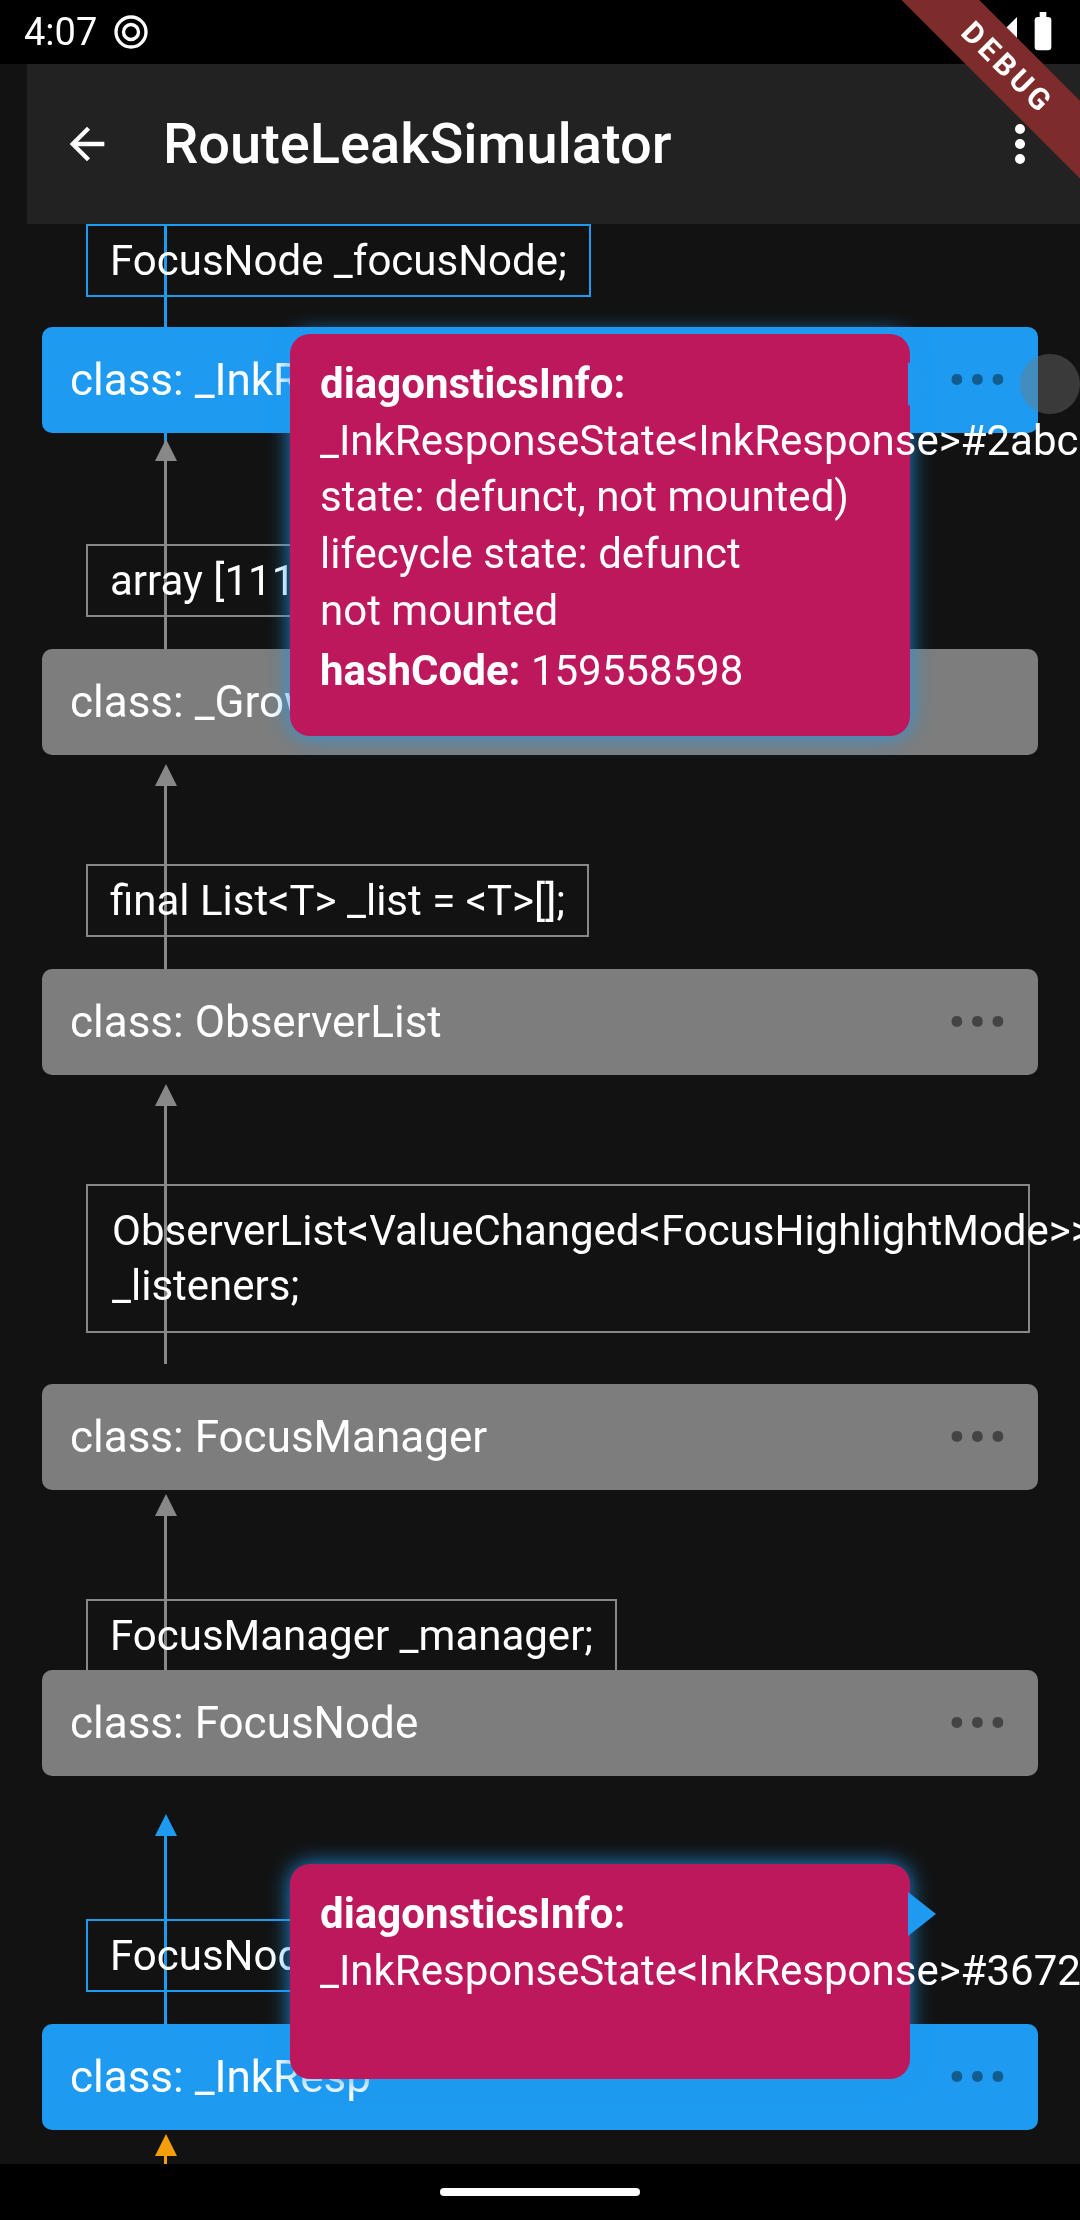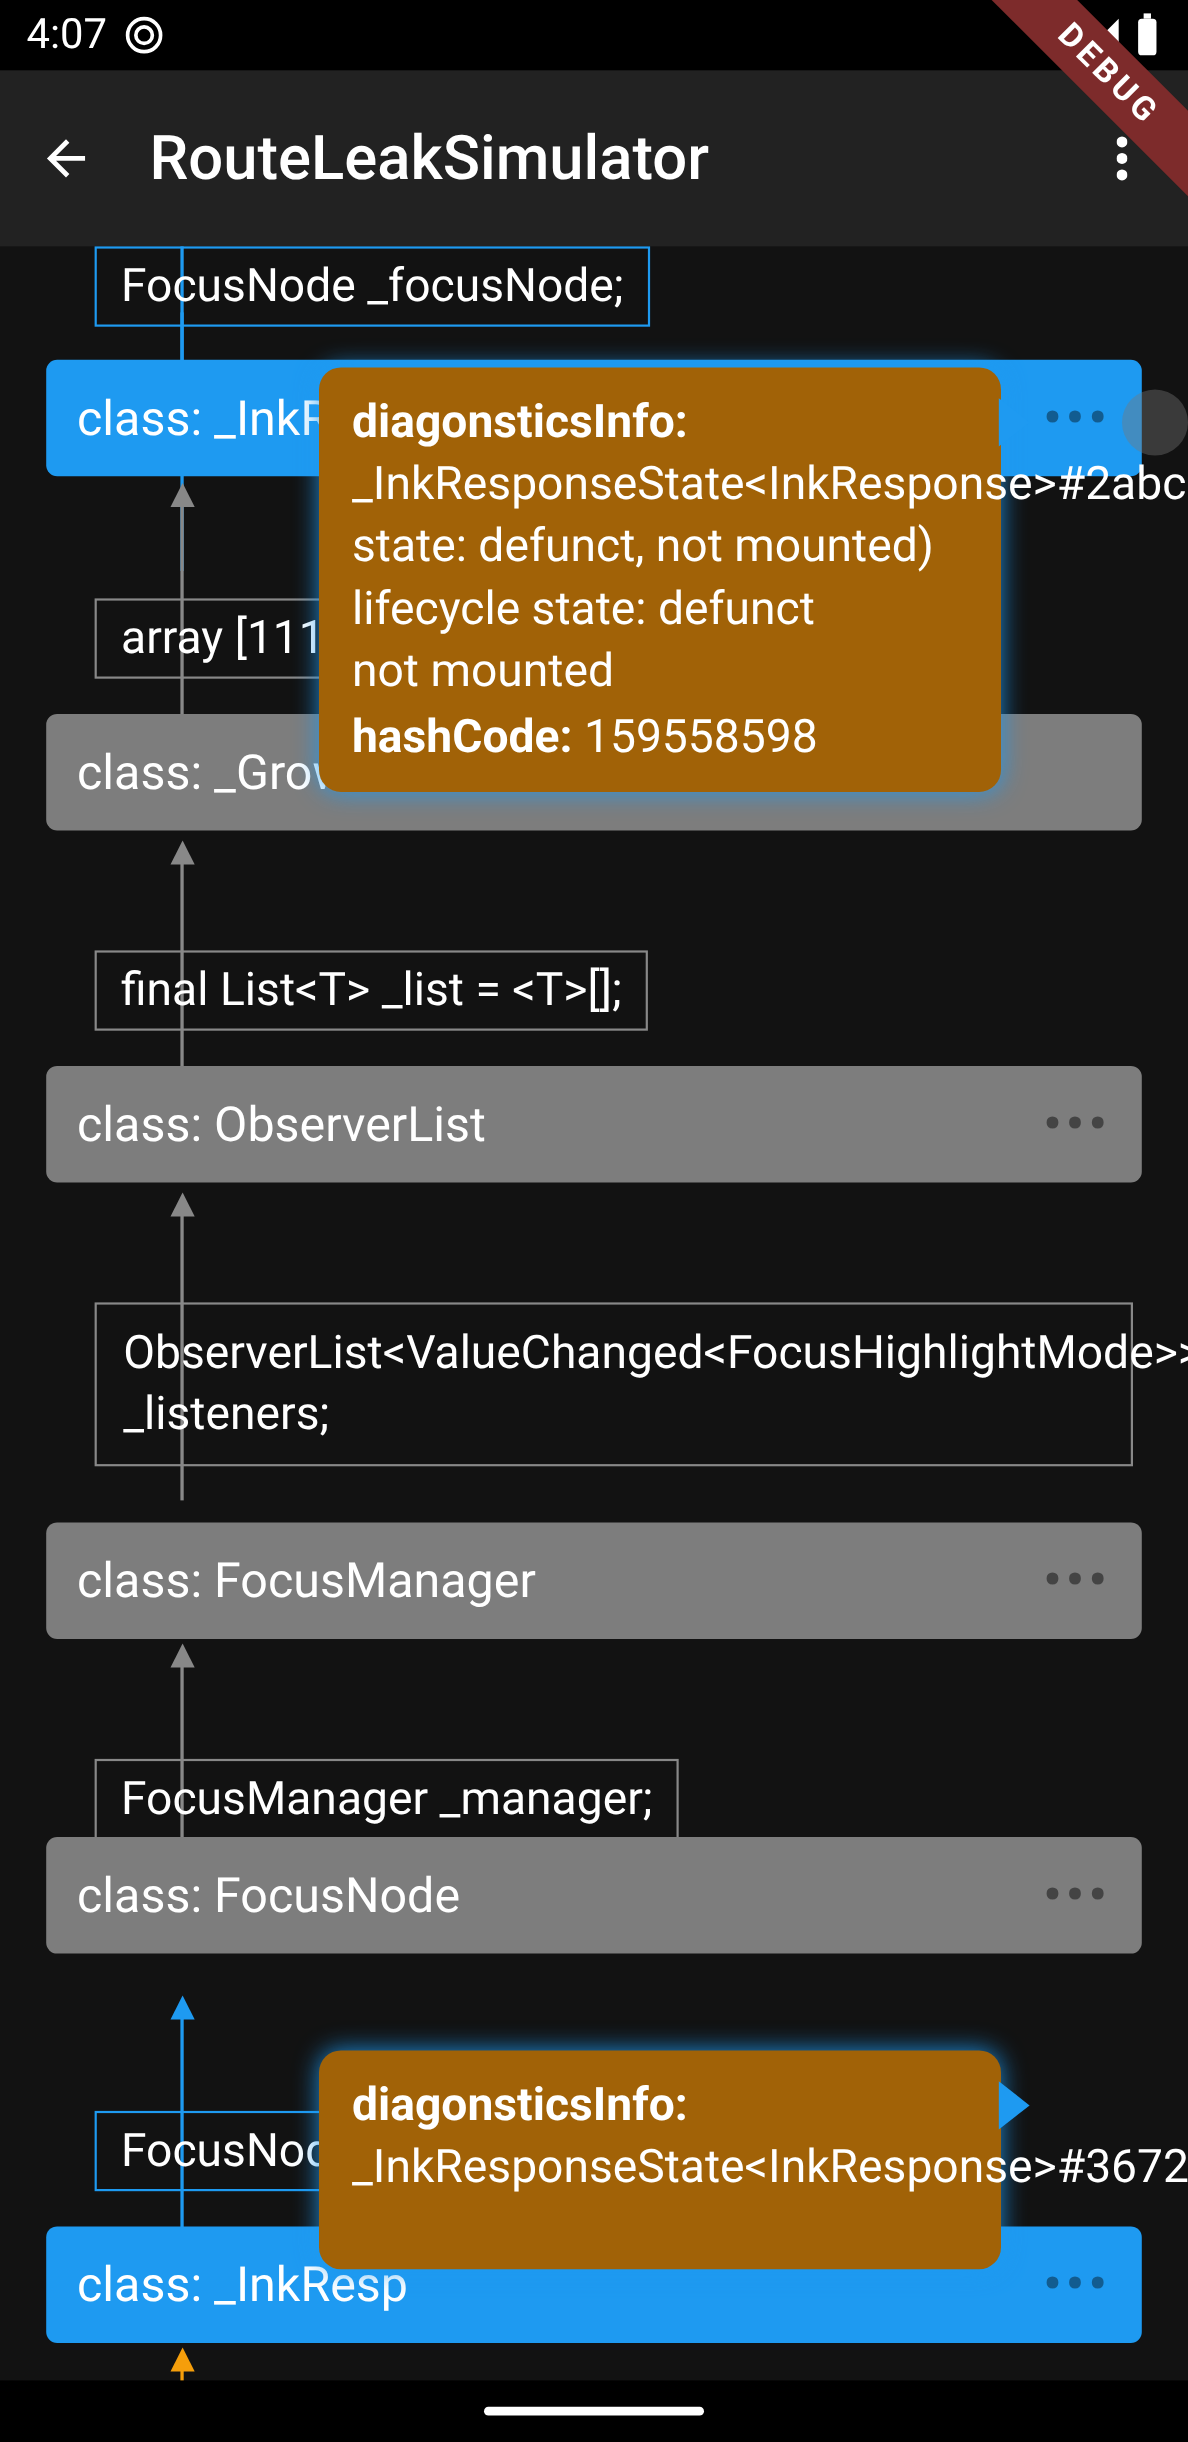--- a/index.html
+++ b/index.html
@@ -24,20 +24,21 @@
   .statusbar .left { display: flex; align-items: center; gap: 14px; }
   .statusbar .right { display: flex; align-items: center; gap: 10px; }
   .statusbar svg { display: block; }
 
   .appbar {
     height: 160px;
     background: #222222;
     display: flex;
     align-items: center;
     padding: 0 20px;
+    margin-left: 27px;
   }
   .appbar .back {
     width: 80px; height: 80px;
     display: flex; align-items: center; justify-content: center;
     border-radius: 50%;
   }
   .appbar .title {
     font-size: 56px;
     font-weight: 500;
     margin-left: 36px;
@@ -113,23 +114,23 @@
     width: 0; height: 0;
     border-left: 11px solid transparent;
     border-right: 11px solid transparent;
     border-bottom: 22px solid #888;
   }
   .arrowhead.blue { border-bottom-color: #1e9af1; }
   .arrowhead.orange { border-bottom-color: #f59e0b; }
 
   .tooltip {
     position: absolute;
-    background: #a16207;
+    background: #be185d;
     border-radius: 20px;
-    padding: 22px 30px 20px 30px;
+    padding: 22px 30px 36px 30px;
     color: #fff;
     font-size: 42px;
     line-height: 1.35;
     box-shadow: 0 0 22px rgba(30,154,241,0.9);
     max-width: 620px;
   }
   .tooltip .label { font-weight: 700; }
   .tooltip::after {
     content: "";
     position: absolute;

